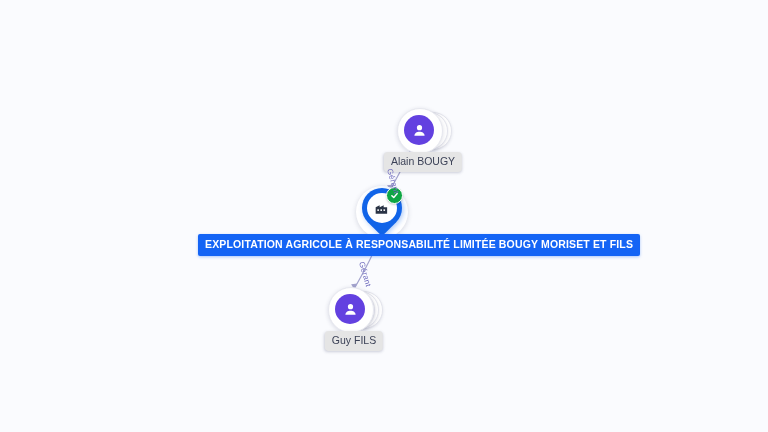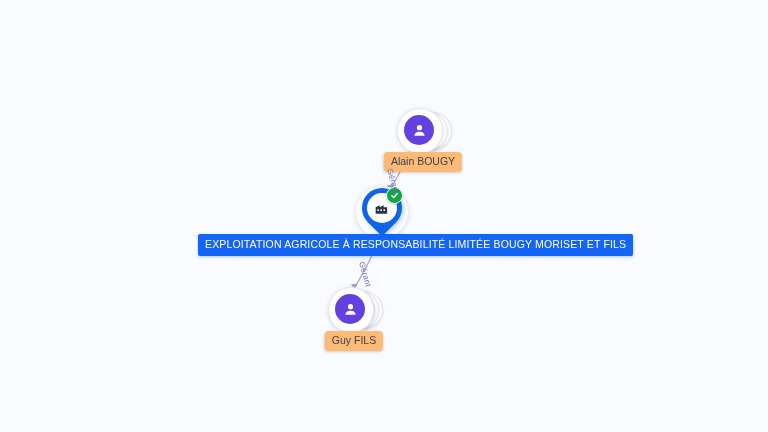--- a/index.html
+++ b/index.html
@@ -68,21 +68,21 @@
     justify-content: center;
   }
   .avatar-disc svg { display: block; }
 
   .name-pill {
     position: absolute;
     left: 50%;
     transform: translateX(-50%);
     top: 50px;
     white-space: nowrap;
-    background: #fdba74;
+    background: #e5e5e5;
     color: #3c4257;
     font-size: 10.5px;
     line-height: 1;
     padding: 4px 7px 5px 7px;
     border-radius: 4px;
     box-shadow: 0 1px 3px rgba(40,45,85,0.22);
   }
 
   
   #company-node {
@@ -140,21 +140,21 @@
   }
   .verified-badge svg { display: block; }
 
   #company-label {
     position: absolute;
     left: 198px;
     top: 234px;
     background: #1464f5;
     color: #ffffff;
     font-size: 10.5px;
-    font-weight: normal;
+    font-weight: bold;
     letter-spacing: 0.15px;
     line-height: 1;
     padding: 5px 7px 6px 7px;
     border-radius: 2px;
     white-space: nowrap;
     box-shadow: 0 1px 3px rgba(20,100,245,0.35);
   }
 
   
   .edge-label {

